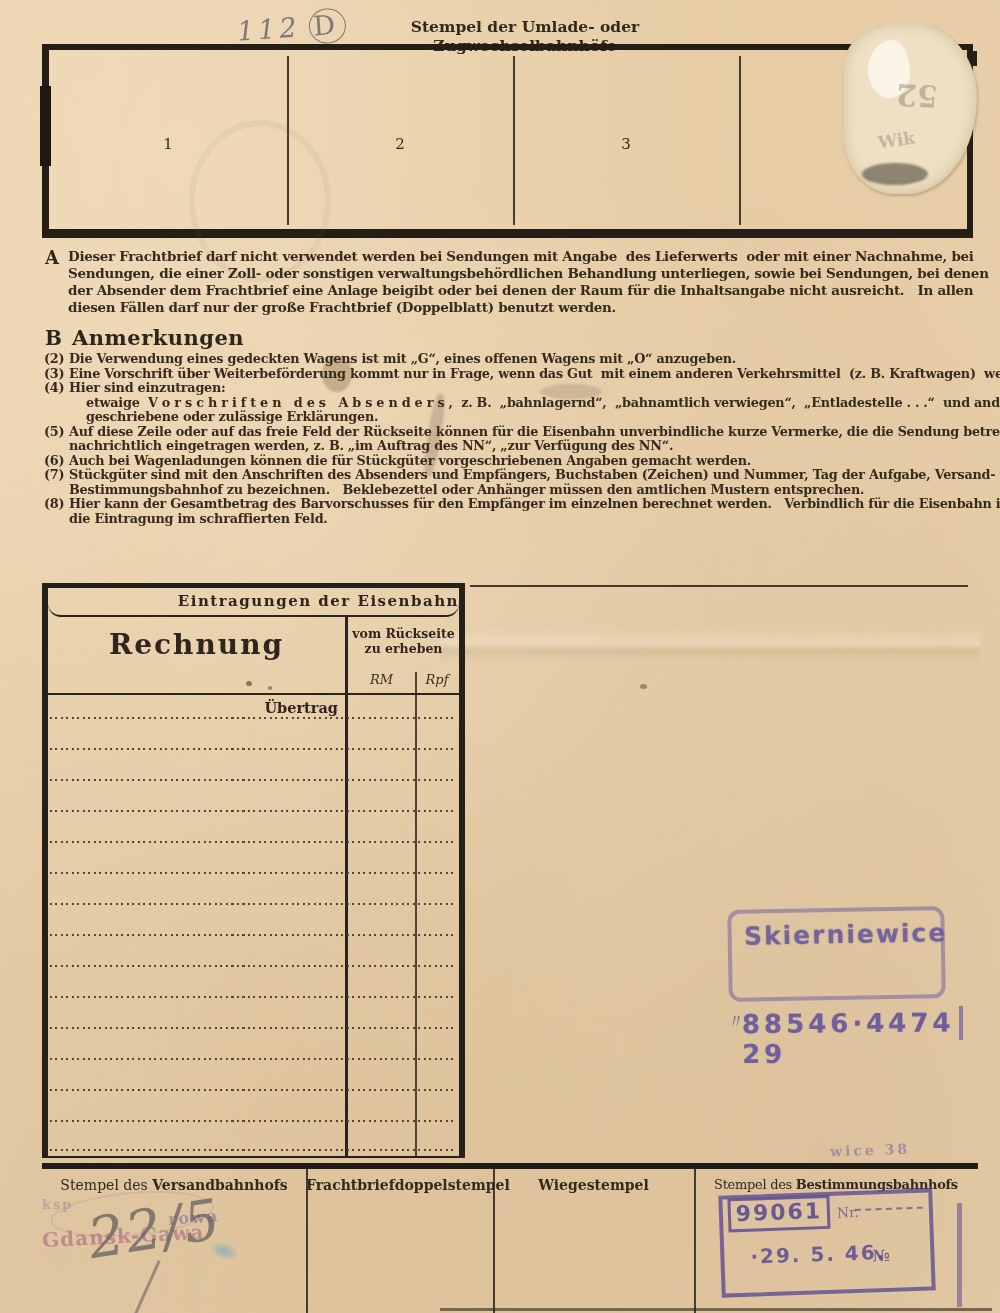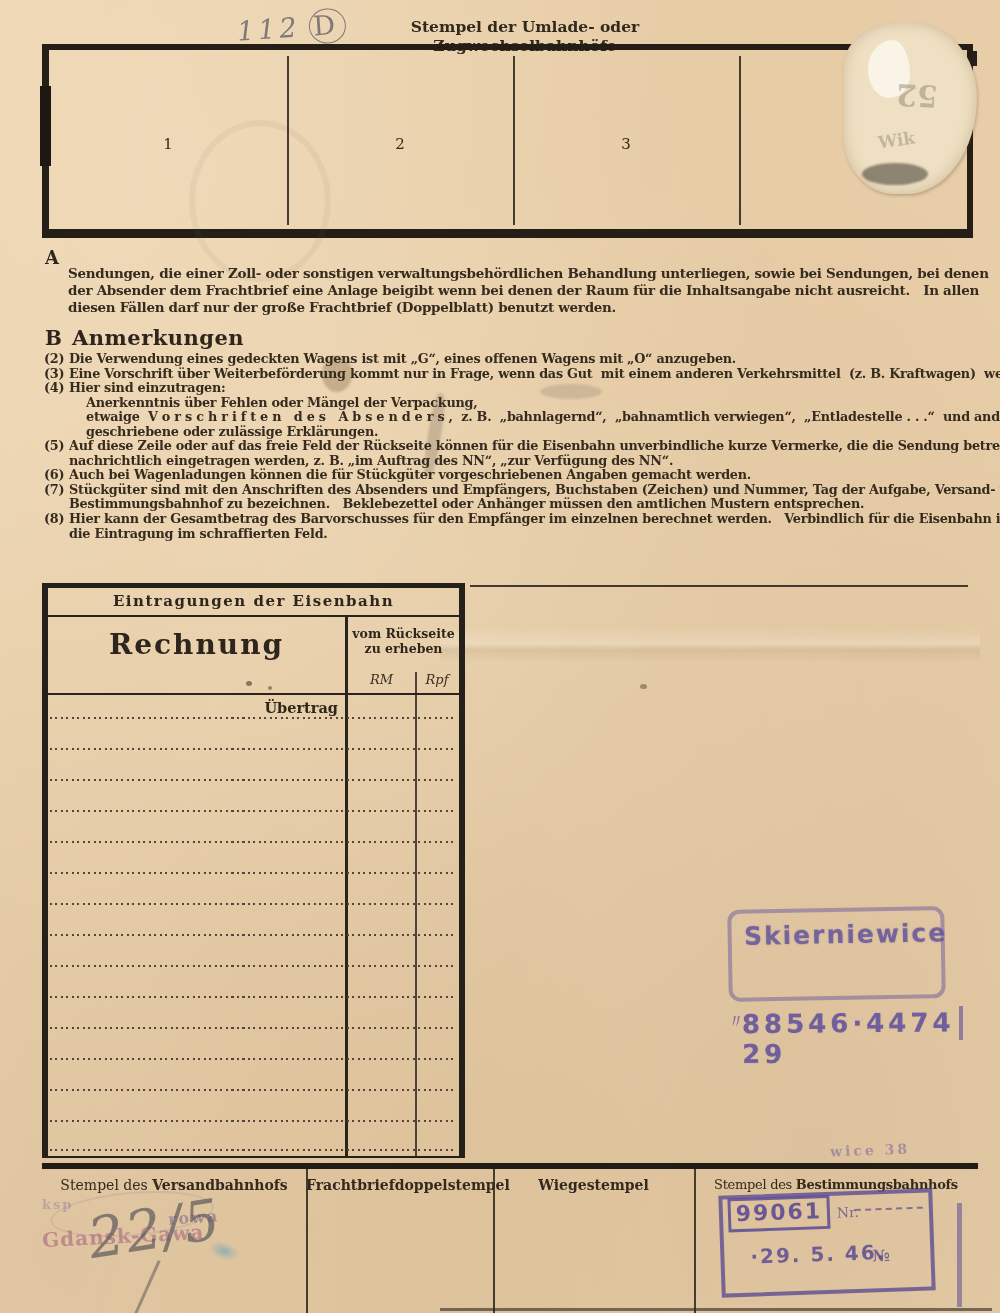--- a/index.html
+++ b/index.html
@@ -48,22 +48,22 @@
   .b-head-title{left:72px;top:325px;font-size:21px;font-weight:bold;letter-spacing:.5px;}
   .b-list{left:44px;top:352px;width:950px;line-height:14.55px;}
   .b-line{white-space:pre;font-size:12.8px;font-weight:bold;letter-spacing:-0.25px;color:#352b1e;}
   .b-num{display:inline-block;width:25px;}
   .cont{padding-left:25px;}
   .sub{padding-left:42px;}
   
   .ledger{left:42px;top:583px;width:411px;height:568px;
     border-style:solid;border-color:#26201a;border-width:5px 6px 2px 6px;}
   .ledger-head{position:absolute;left:0;top:0;width:100%;height:27px;line-height:27px;
-    text-align:center;font-size:15px;font-weight:bold;letter-spacing:1.5px;
-    border-bottom:2.5px solid #2a241d;}
+    text-align:right;font-size:15px;font-weight:bold;letter-spacing:1.5px;
+    border-bottom:2.5px solid #2a241d;border-radius:13px;}
   .rechnung{position:absolute;left:0;top:40px;width:297px;text-align:center;
     font-size:28px;font-weight:bold;letter-spacing:2px;}
   .vdiv-thick{position:absolute;left:297px;top:29px;bottom:0;width:3px;background:#2a241d;}
   .vdiv-thin{position:absolute;left:367px;top:84px;bottom:0;width:1.5px;background:#4d4336;}
   .recv-head{position:absolute;left:300px;top:38px;width:111px;text-align:center;
     font-size:12.5px;font-weight:bold;line-height:15px;}
   .cur{position:absolute;top:84px;font-size:13px;font-style:italic;font-weight:normal;text-align:center;color:#3a3023;}
   .hline-mid{position:absolute;left:0;top:105px;width:100%;height:2px;background:#2a241d;}
   .uebertrag{position:absolute;left:140px;top:111px;width:150px;text-align:right;
     font-size:14.5px;font-weight:bold;}
@@ -142,32 +142,32 @@
   <div class="abs darkedge"></div>
 
   <div class="abs remnant"></div>
   <div class="abs remnant-white"></div>
   <div class="abs remnant-t1">52</div>
   <div class="abs remnant-t2">Wik</div>
   <div class="abs remnant-blotch"></div>
   <div class="abs tick"></div>
 
   <div class="abs a-label">A</div>
+  <div class="abs a-line" style="top:248px;">Dieser Frachtbrief darf nicht verwendet werden bei Sendungen mit Angabe  des Lieferwerts  oder mit einer Nachnahme, bei</div>
   <div class="abs a-line" style="top:265px;">Sendungen, die einer Zoll- oder sonstigen verwaltungsbehördlichen Behandlung unterliegen, sowie bei Sendungen, bei denen</div>
-  <div class="abs a-line" style="top:282px;">der Absender dem Frachtbrief eine Anlage beigibt wenn bei denen der Raum für die Inhaltsangabe nicht ausreicht.   In allen</div>
+  <div class="abs a-line" style="top:282px;">der Absender dem Frachtbrief eine Anlage beigibt oder bei denen der Raum für die Inhaltsangabe nicht ausreicht.   In allen</div>
   <div class="abs a-line" style="top:299px;">diesen Fällen darf nur der große Frachtbrief (Doppelblatt) benutzt werden.</div>
 
   <div class="abs b-head-label">B</div>
   <div class="abs b-head-title">Anmerkungen</div>
 
   <div class="abs b-list">
     <div class="b-line"><span class="b-num">(2)</span><span>Die Verwendung eines gedeckten Wagens ist mit „G“, eines offenen Wagens mit „O“ anzugeben.</span></div>
     <div class="b-line"><span class="b-num">(3)</span><span>Eine Vorschrift über Weiterbeförderung kommt nur in Frage, wenn das Gut  mit einem anderen Verkehrsmittel  (z. B. Kraftwagen)  weiter-</span></div>
     <div class="b-line"><span class="b-num">(4)</span><span>Hier sind einzutragen:</span></div>
-    <div class="b-line sub"><span>Anerkenntnis über Fehlen oder Mängel der Verpackung,</span></div>
     <div class="b-line sub"><span>etwaige  V o r s c h r i f t e n   d e s   A b s e n d e r s ,  z. B.  „bahnlagernd“,  „bahnamtlich verwiegen“,  „Entladestelle . . .“  und andere vor-</span></div>
     <div class="b-line sub"><span>geschriebene oder zulässige Erklärungen.</span></div>
     <div class="b-line"><span class="b-num">(5)</span><span>Auf diese Zeile oder auf das freie Feld der Rückseite können für die Eisenbahn unverbindliche kurze Vermerke, die die Sendung betreffen,</span></div>
     <div class="b-line cont"><span>nachrichtlich eingetragen werden, z. B. „im Auftrag des NN“, „zur Verfügung des NN“.</span></div>
     <div class="b-line"><span class="b-num">(6)</span><span>Auch bei Wagenladungen können die für Stückgüter vorgeschriebenen Angaben gemacht werden.</span></div>
     <div class="b-line"><span class="b-num">(7)</span><span>Stückgüter sind mit den Anschriften des Absenders und Empfängers, Buchstaben (Zeichen) und Nummer, Tag der Aufgabe, Versand- und</span></div>
     <div class="b-line cont"><span>Bestimmungsbahnhof zu bezeichnen.   Beklebezettel oder Anhänger müssen den amtlichen Mustern entsprechen.</span></div>
     <div class="b-line"><span class="b-num">(8)</span><span>Hier kann der Gesamtbetrag des Barvorschusses für den Empfänger im einzelnen berechnet werden.   Verbindlich für die Eisenbahn ist nur</span></div>
     <div class="b-line cont"><span>die Eintragung im schraffierten Feld.</span></div>
   </div>

